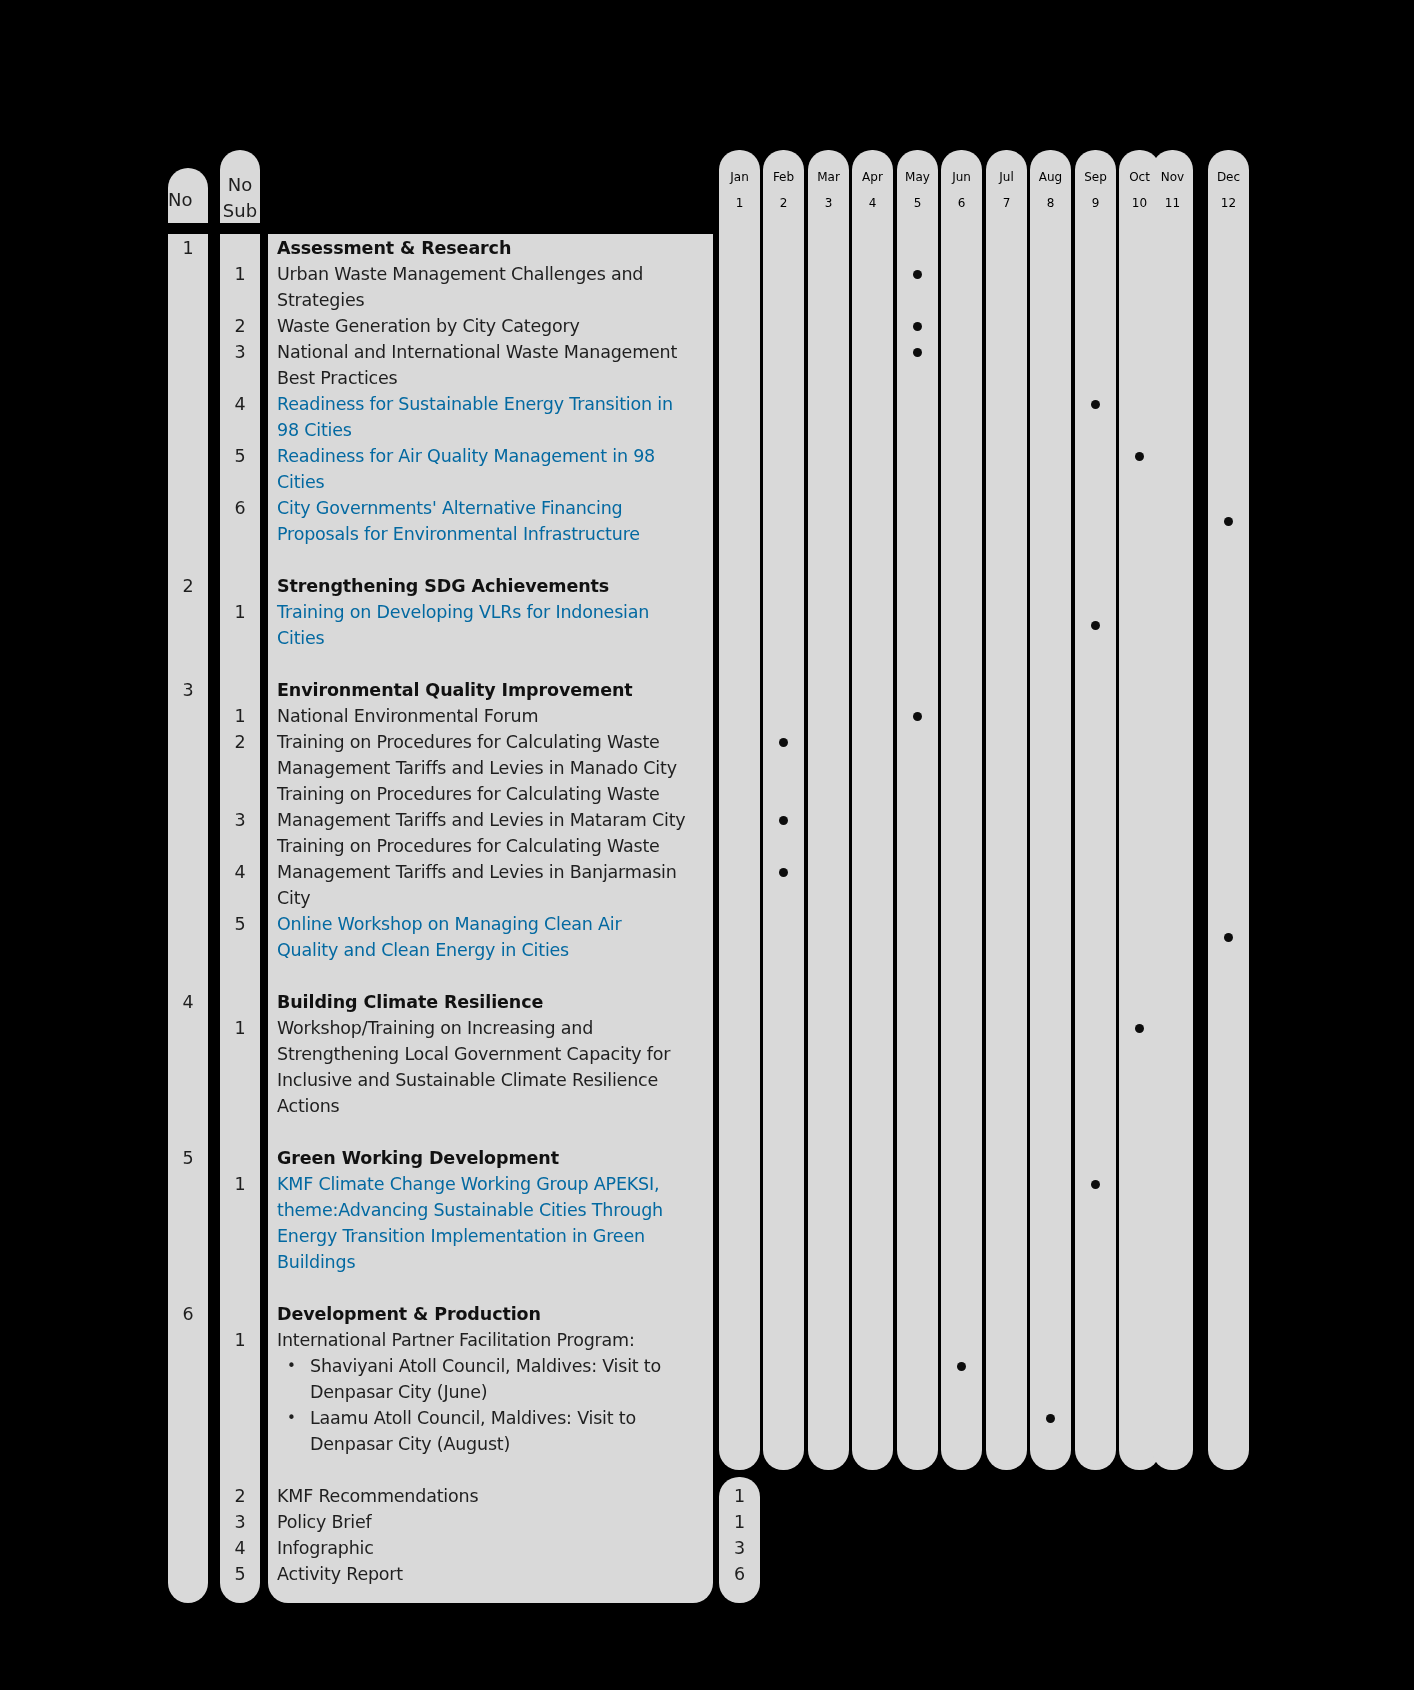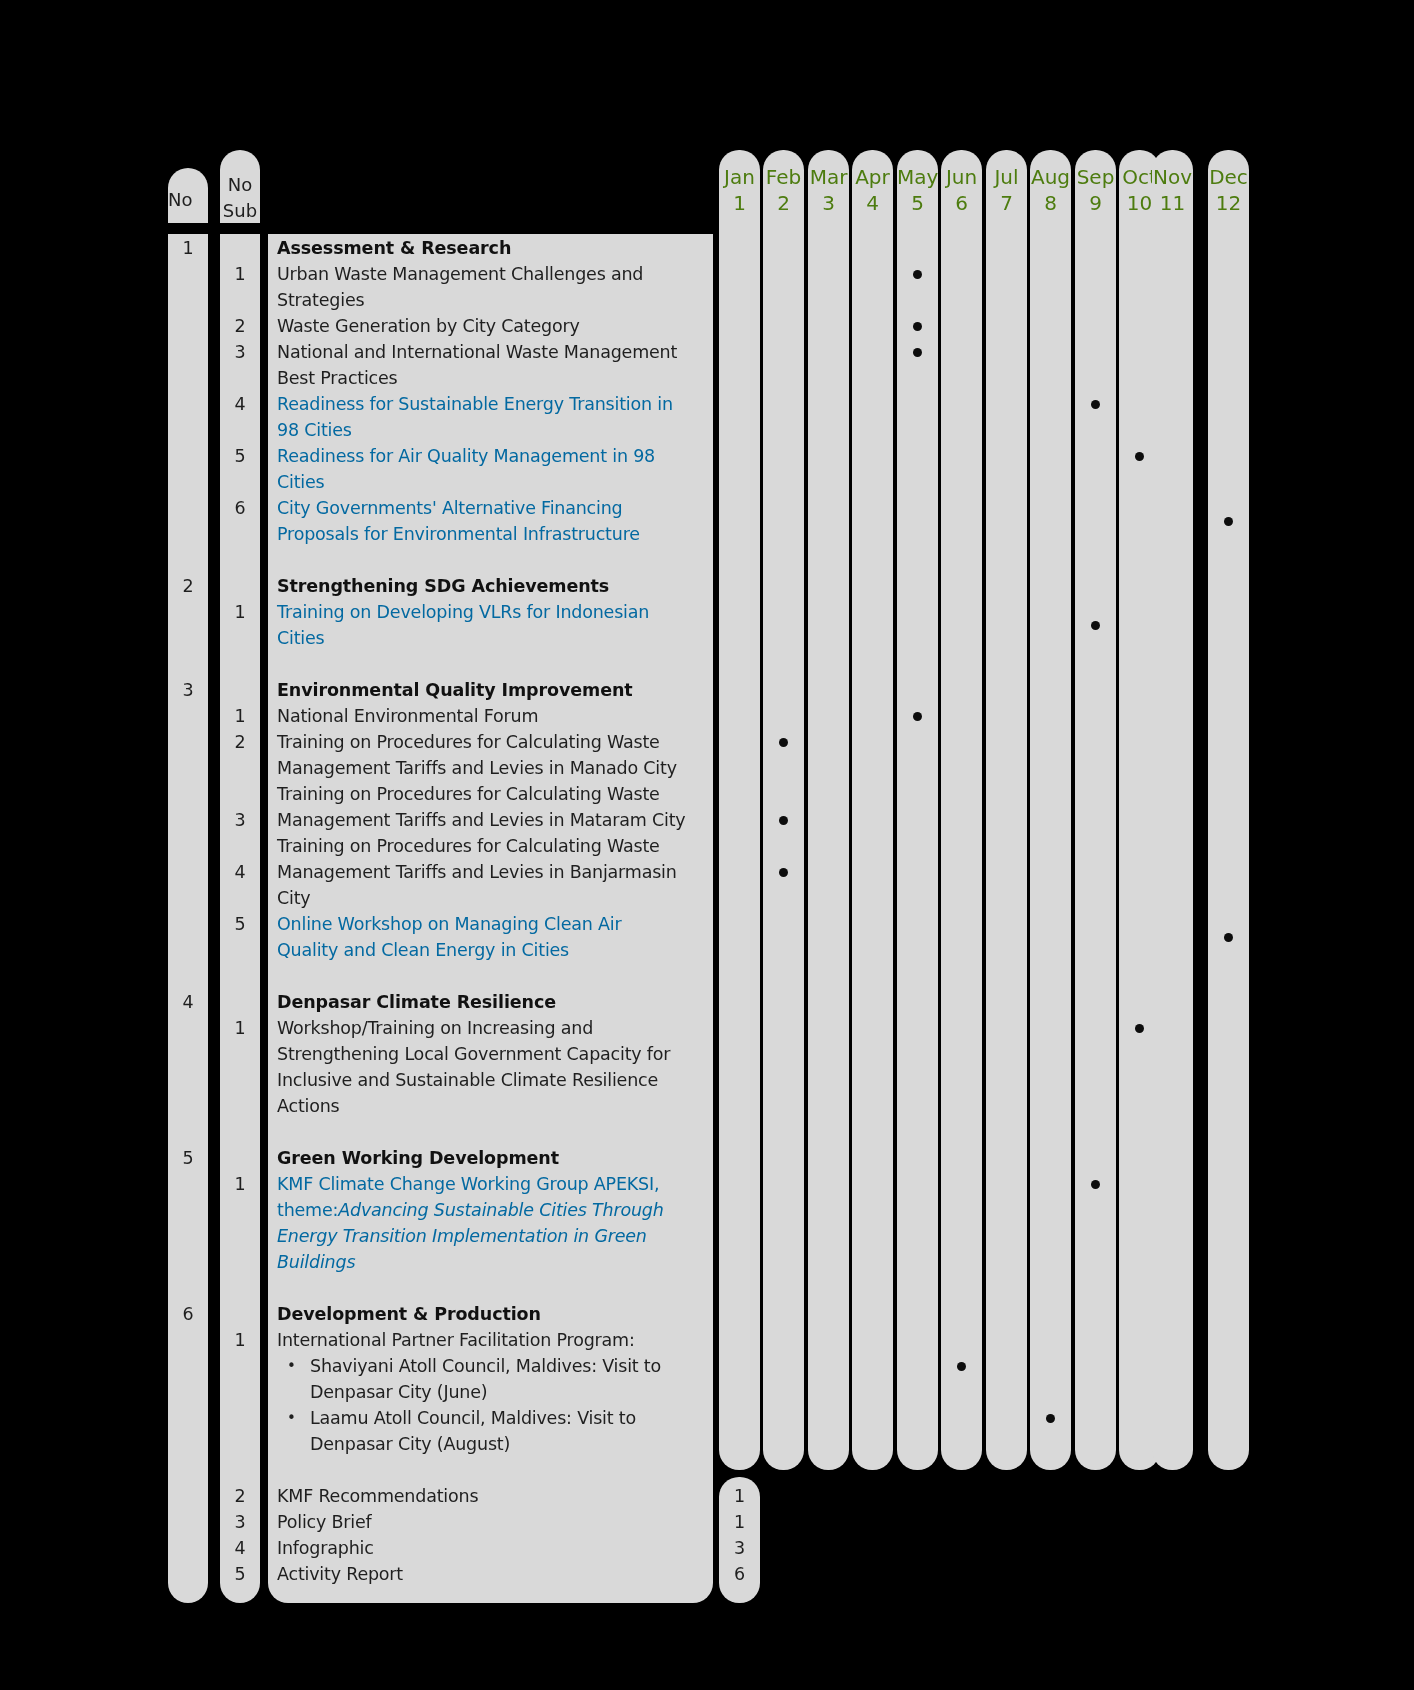--- a/index.html
+++ b/index.html
@@ -10,26 +10,26 @@
   .pill{position:absolute;background:#d9d9d9;}
   .hdr{display:flex;align-items:center;justify-content:center;font-size:18px;line-height:26px;}
   .hdr-col{flex-direction:column;justify-content:flex-start;}
   #no-header{left:168px;top:168px;width:40px;height:55px;border-radius:20px 20px 0 0;justify-content:flex-start;padding-top:9px;box-sizing:border-box;}
   #nosub-header{left:220px;top:150px;width:40px;height:73px;border-radius:20px 20px 0 0;padding-top:22px;box-sizing:border-box;}
   #act-header{left:268px;top:152px;width:445px;height:71px;border-radius:20px 20px 0 0;}
   #no-body{left:168px;top:234px;width:40px;height:1369px;border-radius:0 0 20px 20px;}
   #nosub-body{left:220px;top:234px;width:40px;height:1369px;border-radius:0 0 20px 20px;}
   #act-body{left:268px;top:234px;width:445px;height:1369px;border-radius:0 0 20px 20px;}
   .month-pill{top:150px;width:41px;height:1320px;border-radius:20px;}
-  .month-label{position:absolute;top:14px;left:0;width:100%;text-align:center;font-size:20px;line-height:26px;color:#4d7c0f;}
+  .month-label{position:absolute;top:14px;left:0;width:100%;text-align:center;font-size:12px;line-height:26px;color:#000000;}
   #jan-footer{left:719px;top:1477px;width:41px;height:126px;border-radius:20px;}
   .line{position:absolute;height:26px;font-size:17.5px;line-height:26px;letter-spacing:-0.2px;white-space:nowrap;display:flex;align-items:center;}
   .line.bold{font-weight:700;color:#111;letter-spacing:-0.1px;}
   .line.red{color:#0369a1;}
-  .it{font-style:italic;}
+  .it{}
   .bullet-glyph{display:inline-block;width:23px;font-size:15px;}
   .cellnum{position:absolute;width:40px;text-align:center;height:26px;font-size:17.5px;line-height:26px;}
   .dot{position:absolute;width:9px;height:9px;border-radius:50%;background:#0d0d0d;}
   .jan-val{position:absolute;left:719px;width:41px;text-align:center;height:26px;font-size:17.5px;line-height:26px;}
 </style>
 </head>
 <body>
 
 <div class="canvas">
 
@@ -168,21 +168,21 @@
       <div class="line" style="top: 833px; left: 277px;">Training on Procedures for Calculating Waste</div>
       <div class="line" style="top: 859px; left: 277px;">Management Tariffs and Levies in Banjarmasin</div>
       <div class="line" style="top: 885px; left: 277px;">City</div>
       <div class="cellnum" style="left: 220px; top: 859px;">4</div>
       <div class="dot" style="left: 779px; top: 867.5px;"></div>
       <div class="line red" style="top: 911px; left: 277px;">Online Workshop on Managing Clean Air</div>
       <div class="line red" style="top: 937px; left: 277px;">Quality and Clean Energy in Cities</div>
       <div class="cellnum" style="left: 220px; top: 911px;">5</div>
       <div class="dot" style="left: 1224px; top: 932.5px;"></div>
       <div class="cellnum" style="left: 168px; top: 989px;">4</div>
-      <div class="line bold" style="top: 989px; left: 277px;">Denpasar Climate Resilience</div>
+      <div class="line bold" style="top: 989px; left: 277px;">Building Climate Resilience</div>
       <div class="line" style="top: 1015px; left: 277px;">Workshop/Training on Increasing and</div>
       <div class="line" style="top: 1041px; left: 277px; text-align: right;">Strengthening Local Government Capacity for</div>
       <div class="line" style="top: 1067px; left: 277px;">Inclusive and Sustainable Climate Resilience</div>
       <div class="line" style="top: 1093px; left: 277px;">Actions</div>
       <div class="cellnum" style="left: 220px; top: 1015px;">1</div>
       <div class="dot" style="left: 1135px; top: 1023.5px;"></div>
       <div class="cellnum" style="left: 168px; top: 1145px;">5</div>
       <div class="line bold" style="top: 1145px; left: 277px;">Green Working Development</div>
       <div class="line red" style="top: 1171px; left: 277px;">
         <span>KMF Climate Change Working Group APEKSI,</span>

